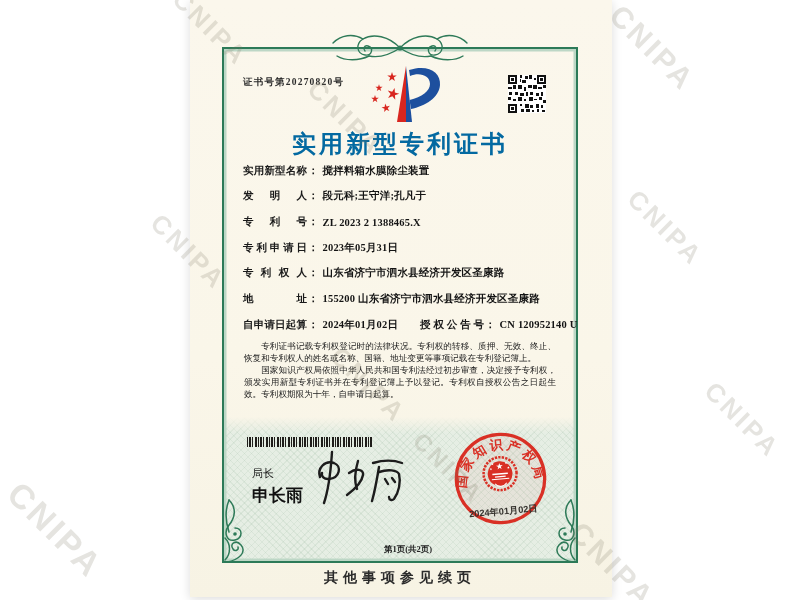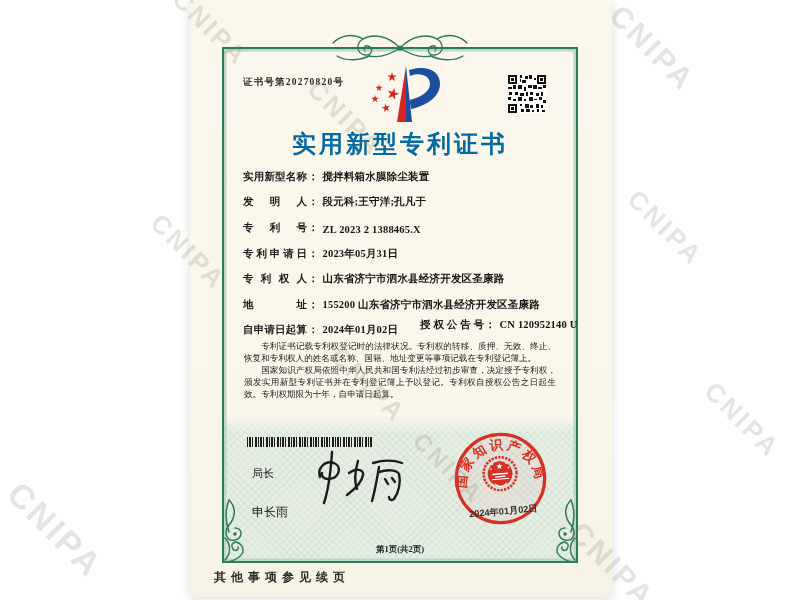--- a/index.html
+++ b/index.html
@@ -16,42 +16,42 @@
                           repeating-linear-gradient(-45deg,rgba(110,155,120,0.10) 0 1px,transparent 1px 5px);}
   .panel::before{content:'';position:absolute;left:0;top:0;right:0;height:16px;
          background:linear-gradient(#f9f5e8,rgba(249,245,232,0));}
   .cert-no{position:absolute;left:243px;top:76px;font-size:9.5px;font-weight:700;
          letter-spacing:1.2px;color:#2a2a2a;}
   .logo{position:absolute;left:366px;top:64px;width:78px;height:60px;}
   .qr{position:absolute;left:508px;top:74px;width:38px;height:40px;}
   .title{position:absolute;left:222px;top:128px;width:356px;text-align:center;
          font-size:24px;font-weight:700;letter-spacing:3px;color:#0369a1;}
   .fields{position:absolute;left:243px;top:158px;width:332px;}
-  .frow{position:relative;height:25.65px;display:flex;align-items:flex-end;}
+  .frow{position:relative;height:25.65px;display:flex;align-items:center;}
   .flabel{display:inline-block;width:64px;font-size:10.5px;font-weight:700;color:#1a1a1a;
          text-align:justify;text-align-last:justify;}
   .fcolon{font-size:10.5px;font-weight:700;color:#1a1a1a;margin:0 4px 0 1px;}
   .fvalue{font-size:10.5px;font-weight:700;color:#141414;letter-spacing:0.2px;white-space:nowrap;}
   .grant{position:absolute;left:177px;top:0;height:100%;display:flex;align-items:center;}
   .paras{position:absolute;left:244px;top:340px;width:312px;}
   .paras p{margin:0;font-size:8.6px;line-height:12px;text-align:justify;text-indent:2em;
          font-weight:500;color:#222;}
   .barcode{position:absolute;left:247px;top:437px;width:125px;height:10px;
          background:repeating-linear-gradient(90deg,#1f1d1a 0 1px,transparent 1px 2px,#1f1d1a 2px 4px,
            transparent 4px 5px,#1f1d1a 5px 5.6px,transparent 5.6px 8px,#1f1d1a 8px 10px,transparent 10px 11px);}
   .signer-title{position:absolute;left:252px;top:466px;font-size:11px;font-weight:400;color:#111;
          font-family:"Liberation Sans","DejaVu Sans",sans-serif;}
-  .signer-name{position:absolute;left:252px;top:484px;font-size:12px;font-weight:400;color:#111;
-         font-family:"Liberation Sans","DejaVu Sans",sans-serif;margin-top:20px;}
+  .signer-name{position:absolute;left:252px;top:484px;font-size:17px;font-weight:700;color:#111;
+         font-family:"Liberation Sans","DejaVu Sans",sans-serif;}
   .signature{position:absolute;left:308px;top:447px;width:102px;height:60px;}
   .seal{position:absolute;left:452px;top:430px;width:97px;height:97px;transform:rotate(-5deg);}
-  .page-note{position:absolute;left:222px;top:544px;width:356px;text-align:center;
+  .page-note{position:absolute;left:230px;top:544px;width:356px;text-align:center;
          font-size:8.5px;font-weight:700;color:#222;}
-  .footer-note{position:absolute;left:214px;top:569px;width:356px;
-         font-size:12px;letter-spacing:5px;font-weight:600;color:#2b2b2b;}
+  .footer-note{position:absolute;left:222px;top:569px;width:356px;text-align:center;
+         font-size:14px;letter-spacing:5px;font-weight:600;color:#2b2b2b;}
   .orn-top{position:absolute;left:325px;top:28px;width:150px;height:36px;}
   .orn-corner{position:absolute;width:42px;height:66px;}
   .orn-left{left:221px;top:498px;}
   .orn-right{left:537px;top:498px;transform:scaleX(-1);}
   .wm-layer{position:absolute;left:0;top:0;width:800px;height:600px;pointer-events:none;z-index:40;}
   .wm{position:absolute;transform:translate(-50%,-50%) rotate(45deg);
       color:rgba(125,118,100,0.20);font-weight:700;letter-spacing:3px;white-space:nowrap;
       font-family:"Liberation Sans","DejaVu Sans",sans-serif;}
 </style>
 </head>

